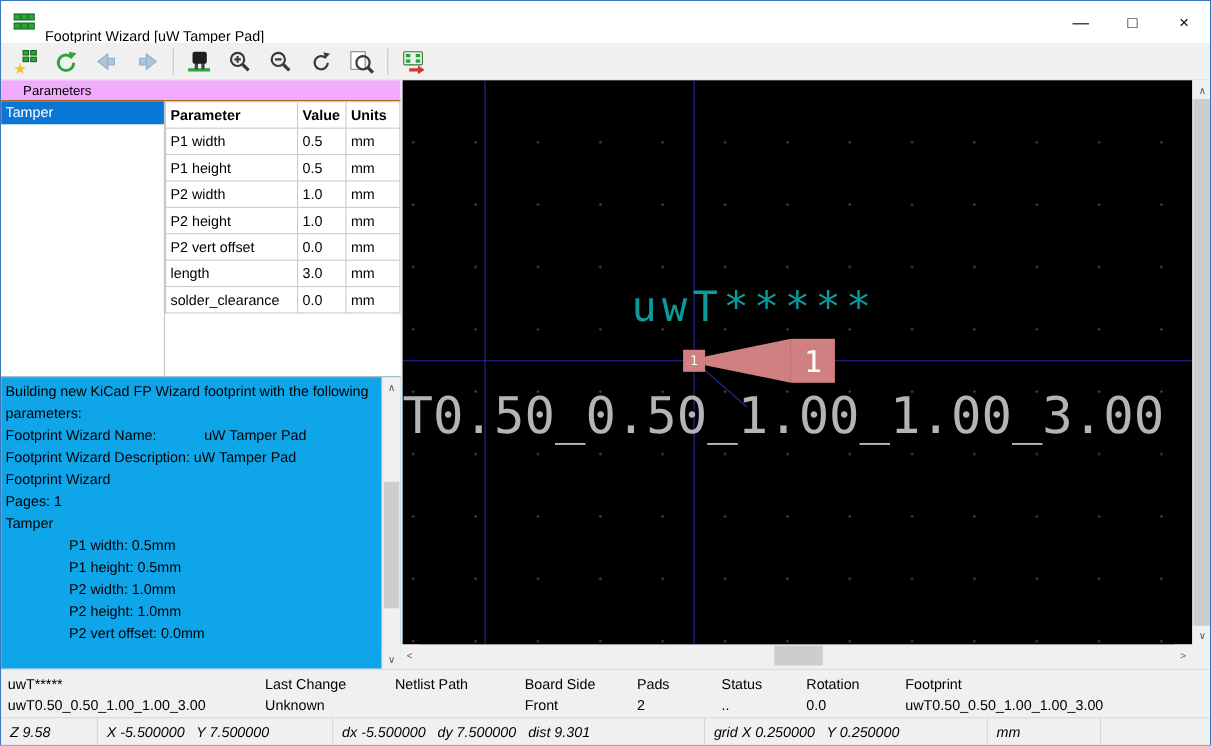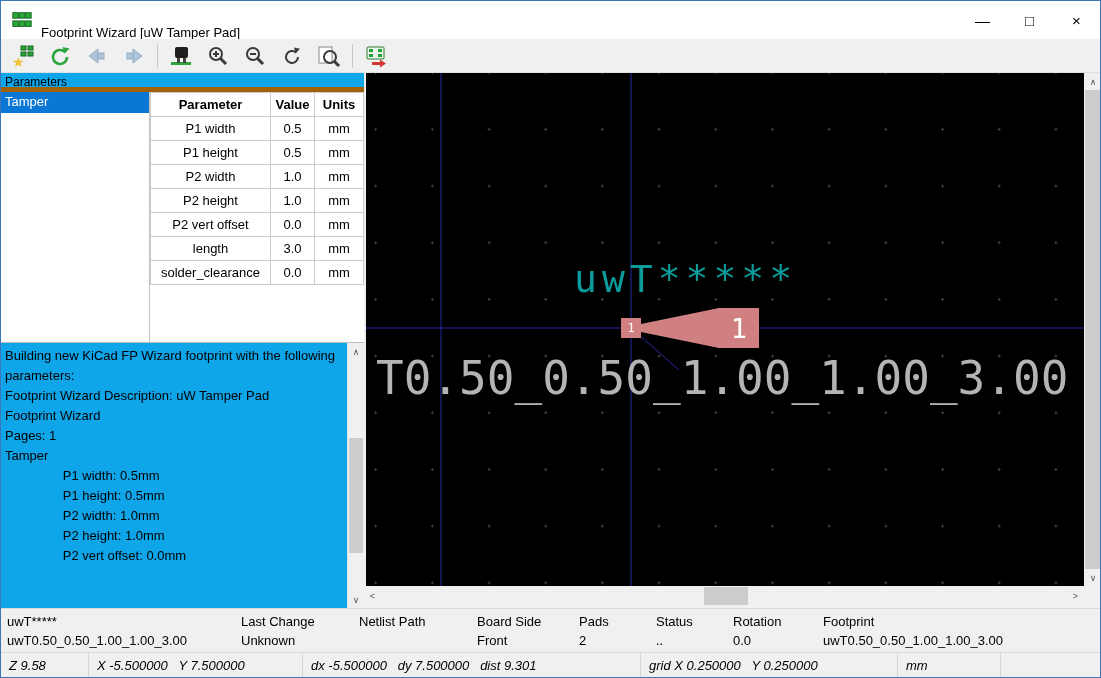--- a/index.html
+++ b/index.html
@@ -20,29 +20,29 @@
   
   .toolbar { position:absolute; left:0; top:38px; width:100%; height:34px; background:#f0f0f0;
     border-bottom:1px solid #e0e0e0; display:flex; align-items:center; gap:9px; padding-left:8px; }
   .tb-btn { width:28px; height:28px; border:none; background:transparent; padding:0;
     display:flex; align-items:center; justify-content:center; }
   .tb-btn svg { width:24px; height:24px; }
   .tb-sep { width:1px; height:24px; background:#c6c6c6; }
 
   
   .left-panel { position:absolute; left:0; top:72px; width:363px; height:535px; background:#fff; }
-  .params-caption { height:19px; background:#0ea5e9; border-bottom:5px solid #a16207;
-    padding:2px 4px; font-size:12px; }
+  .params-caption { height:19px; background:#f0abfc; border-bottom:1px solid #a16207;
+    padding:2px 20px; font-size:12px; }
   .params-body { display:flex; height:250px; align-items:flex-start; }
   .page-list { width:150px; height:250px; border-right:1px solid #c4c4c4; background:#fff; }
   .page-item { height:21px; padding:2px 4px; }
   .page-item.selected { background:#0a77d7; color:#fff; }
   table.param-table { border-collapse:collapse; table-layout:fixed; width:213px; }
   .param-table th,.param-table td { border:1px solid #cbcbcb; height:24px; padding:1px 4px;
-    text-align:center; overflow:hidden; white-space:nowrap; font-size:13px; }
+    text-align:left; overflow:hidden; white-space:nowrap; font-size:13px; }
   .param-table th { font-weight:bold; }
 
   
   .messages { position:absolute; left:0; top:269px; width:363px; height:266px;
     border-top:1px solid #bdbdbd; background:#0ea5e9; }
   .messages-text { position:absolute; left:4px; top:3px; right:20px; bottom:2px; overflow:hidden; }
   .msg-line { white-space:pre-wrap; line-height:20px; }
 
   
   .sbar { position:absolute; background:#f0f0f0; }
@@ -69,21 +69,21 @@
     background-image:radial-gradient(circle,#424242 1px,transparent 1.3px);
     background-size:56.7px 56.7px; background-position:38px 28px; }
   .overlay { position:absolute; left:0; top:0; }
   .axis { stroke:#2828a0; stroke-width:1; }
   .pad { fill:#d08080; }
   .padnum { fill:#fff; font-family:"DejaVu Sans Mono",monospace; text-anchor:middle; }
   .padnum.small { font-size:12px; }
   .padnum.big { font-size:27px; }
   .ref-text { position:absolute; left:208px; top:184px; color:#0c9b9b;
     font-family:"DejaVu Sans Mono",monospace; font-size:38px; letter-spacing:5px; white-space:nowrap; }
-  .val-text { position:absolute; left:10px; top:278px; color:#b4b4b4;
+  .val-text { position:absolute; left:0; top:278px; color:#b4b4b4;
     font-family:"DejaVu Sans Mono",monospace; font-size:46px; white-space:nowrap; }
 
   
   .info-bar { position:absolute; left:0; top:607px; width:100%; height:44px; background:#f0f0f0;
     border-top:1px solid #d9d9d9; display:flex; }
   .info-field { padding:3px 0 0 6px; overflow:hidden; }
   .info-label,.info-value { line-height:19px; white-space:nowrap; }
   .fw0{width:234px}.fw1{width:118px}.fw2{width:118px}.fw3{width:102px}.fw4{width:77px}
   .fw5{width:77px}.fw6{width:90px}.fw7{width:102px}.fw8{flex:1}
 
@@ -250,20 +250,21 @@
             <td>0.0</td>
             <td>mm</td>
           </tr>
         </tbody>
       </table>
     </div>
 
     <div class="messages">
       <div class="messages-text">
         <div class="msg-line">Building new KiCad FP Wizard footprint with the following parameters:</div>
+        <div class="msg-line">Footprint Wizard Name:            uW Tamper Pad</div>
         <div class="msg-line">Footprint Wizard Description: uW Tamper Pad</div>
         <div class="msg-line">Footprint Wizard</div>
         <div class="msg-line">Pages: 1</div>
         <div class="msg-line">Tamper</div>
         <div class="msg-line">                P1 width: 0.5mm</div>
         <div class="msg-line">                P1 height: 0.5mm</div>
         <div class="msg-line">                P2 width: 1.0mm</div>
         <div class="msg-line">                P2 height: 1.0mm</div>
         <div class="msg-line">                P2 vert offset: 0.0mm</div>
       </div>

